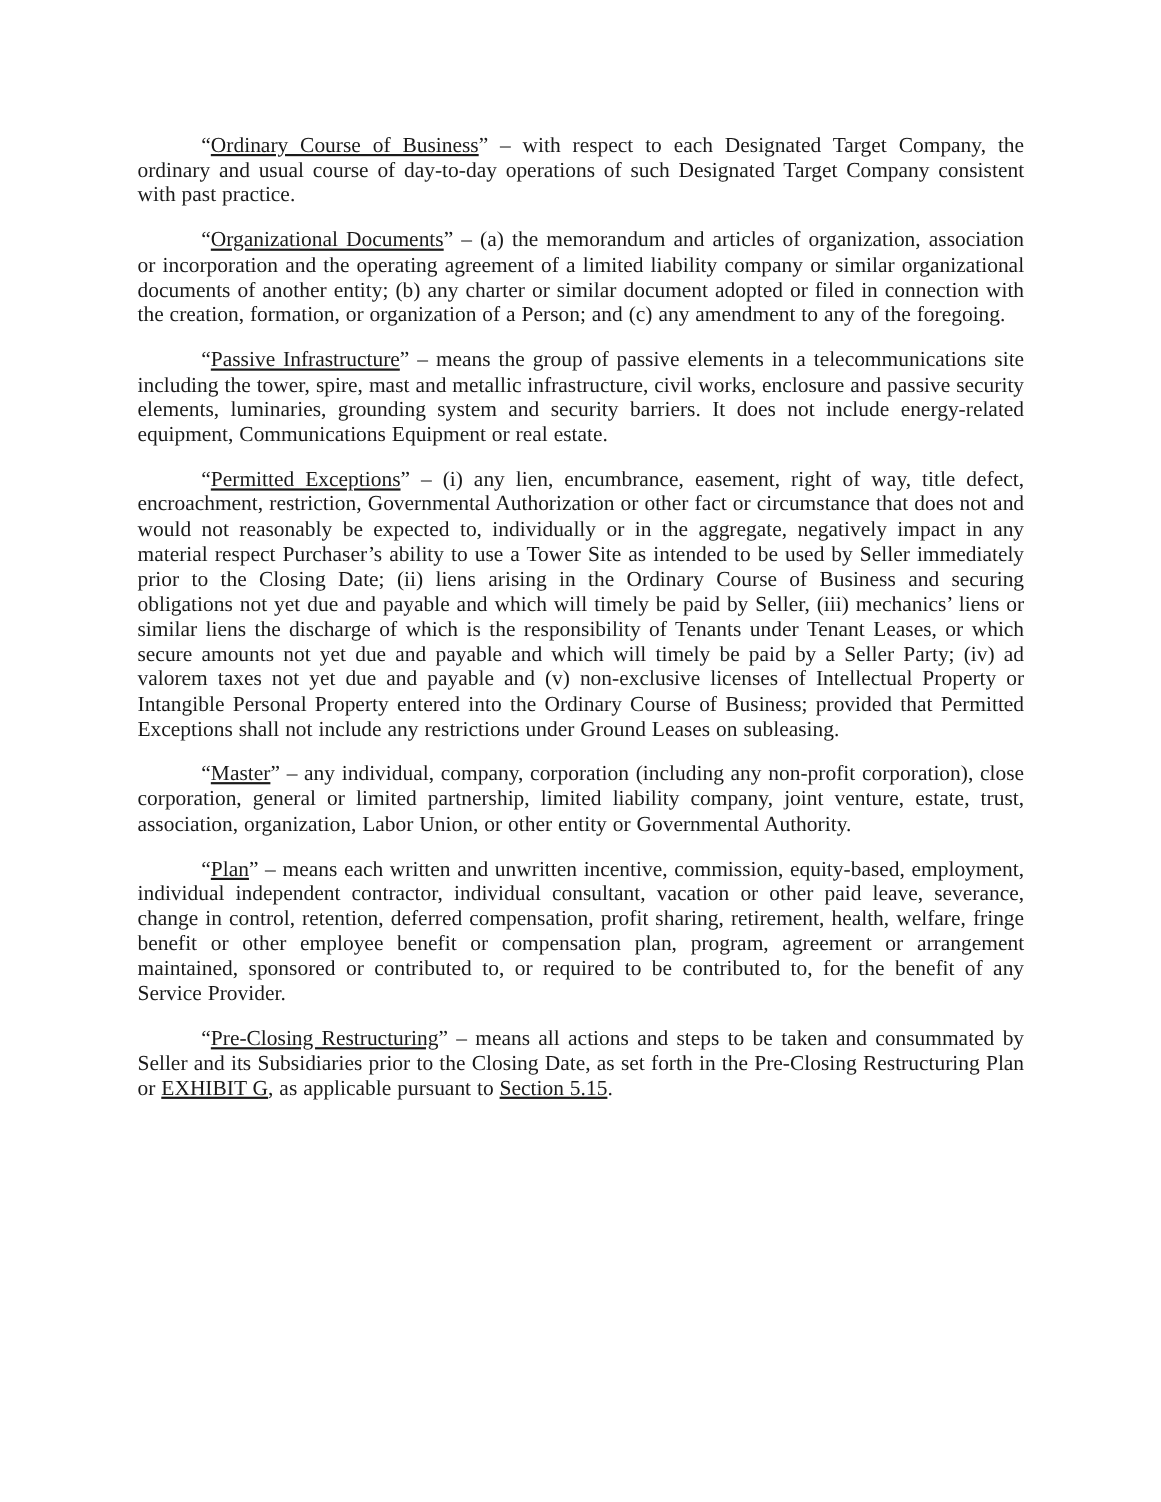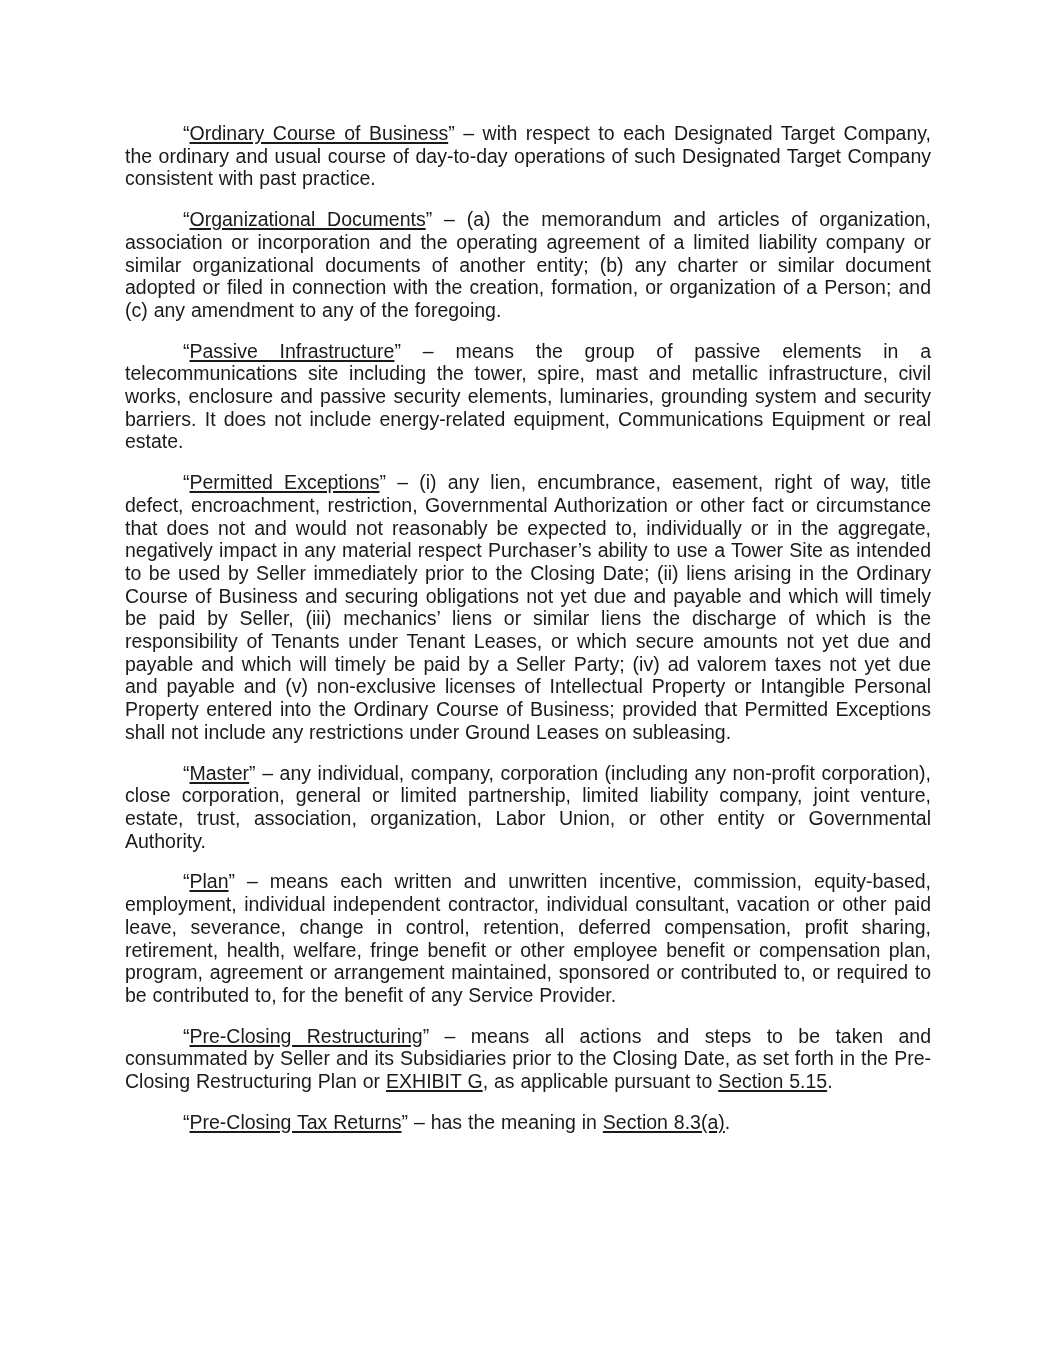--- a/index.html
+++ b/index.html
@@ -6,21 +6,21 @@
     margin: 0;
     padding: 0;
     background: #ffffff;
   }
   .page {
     position: relative;
     width: 1055px;
     height: 1365px;
     background: #ffffff;
     overflow: hidden;
-    font-family: Liberation Sans, sans-serif;
+    font-family: Liberation Serif, serif;
   }
   .content {
     position: absolute;
     left: 125px;
     top: 122px;
     width: 806px;
   }
   p.para {
     margin: 0 0 18px 0;
     text-align: justify;
@@ -41,15 +41,14 @@
 
 <div class="page">
   <div class="content">
       <p class="para"><span>“</span><span class="uline">Ordinary Course of Business</span><span>” – with respect to each Designated Target Company, the ordinary and usual course of day-to-day operations of such Designated Target Company consistent with past practice.</span></p>
       <p class="para"><span>“</span><span class="uline">Organizational Documents</span><span>” – (a) the memorandum and articles of organization, association or incorporation and the operating agreement of a limited liability company or similar organizational documents of another entity; (b) any charter or similar document adopted or filed in connection with the creation, formation, or organization of a Person; and (c) any amendment to any of the foregoing.</span></p>
       <p class="para"><span>“</span><span class="uline">Passive Infrastructure</span><span>” – means the group of passive elements in a telecommunications site including the tower, spire, mast and metallic infrastructure, civil works, enclosure and passive security elements, luminaries, grounding system and security barriers. It does not include energy-related equipment, Communications Equipment or real estate.</span></p>
       <p class="para"><span>“</span><span class="uline">Permitted Exceptions</span><span>” – (i) any lien, encumbrance, easement, right of way, title defect, encroachment, restriction, Governmental Authorization or other fact or circumstance that does not and would not reasonably be expected to, individually or in the aggregate, negatively impact in any material respect Purchaser’s ability to use a Tower Site as intended to be used by Seller immediately prior to the Closing Date; (ii) liens arising in the Ordinary Course of Business and securing obligations not yet due and payable and which will timely be paid by Seller, (iii) mechanics’ liens or similar liens the discharge of which is the responsibility of Tenants under Tenant Leases, or which secure amounts not yet due and payable and which will timely be paid by a Seller Party; (iv) ad valorem taxes not yet due and payable and (v) non-exclusive licenses of Intellectual Property or Intangible Personal Property entered into the Ordinary Course of Business; provided that Permitted Exceptions shall not include any restrictions under Ground Leases on subleasing.</span></p>
       <p class="para"><span>“</span><span class="uline">Master</span><span>” – any individual, company, corporation (including any non-profit corporation), close corporation, general or limited partnership, limited liability company, joint venture, estate, trust, association, organization, Labor Union, or other entity or Governmental Authority.</span></p>
       <p class="para"><span>“</span><span class="uline">Plan</span><span>” – means each written and unwritten incentive, commission, equity-based, employment, individual independent contractor, individual consultant, vacation or other paid leave, severance, change in control, retention, deferred compensation, profit sharing, retirement, health, welfare, fringe benefit or other employee benefit or compensation plan, program, agreement or arrangement maintained, sponsored or contributed to, or required to be contributed to, for the benefit of any Service Provider.</span></p>
       <p class="para"><span>“</span><span class="uline">Pre-Closing Restructuring</span><span>” – means all actions and steps to be taken and consummated by Seller and its Subsidiaries prior to the Closing Date, as set forth in the Pre-Closing Restructuring Plan or </span><span class="uline">EXHIBIT G</span><span>, as applicable pursuant to </span><span class="uline">Section 5.15</span><span>.</span></p>
-      <p class="para"><span>“</span><span class="uline">Pre-Closing Tax Returns</span><span>” – has the meaning in </span><span class="uline">Section 8.3(a)</span><span>.</span></p>
     </div>
 </div>
 
 </body></html>

